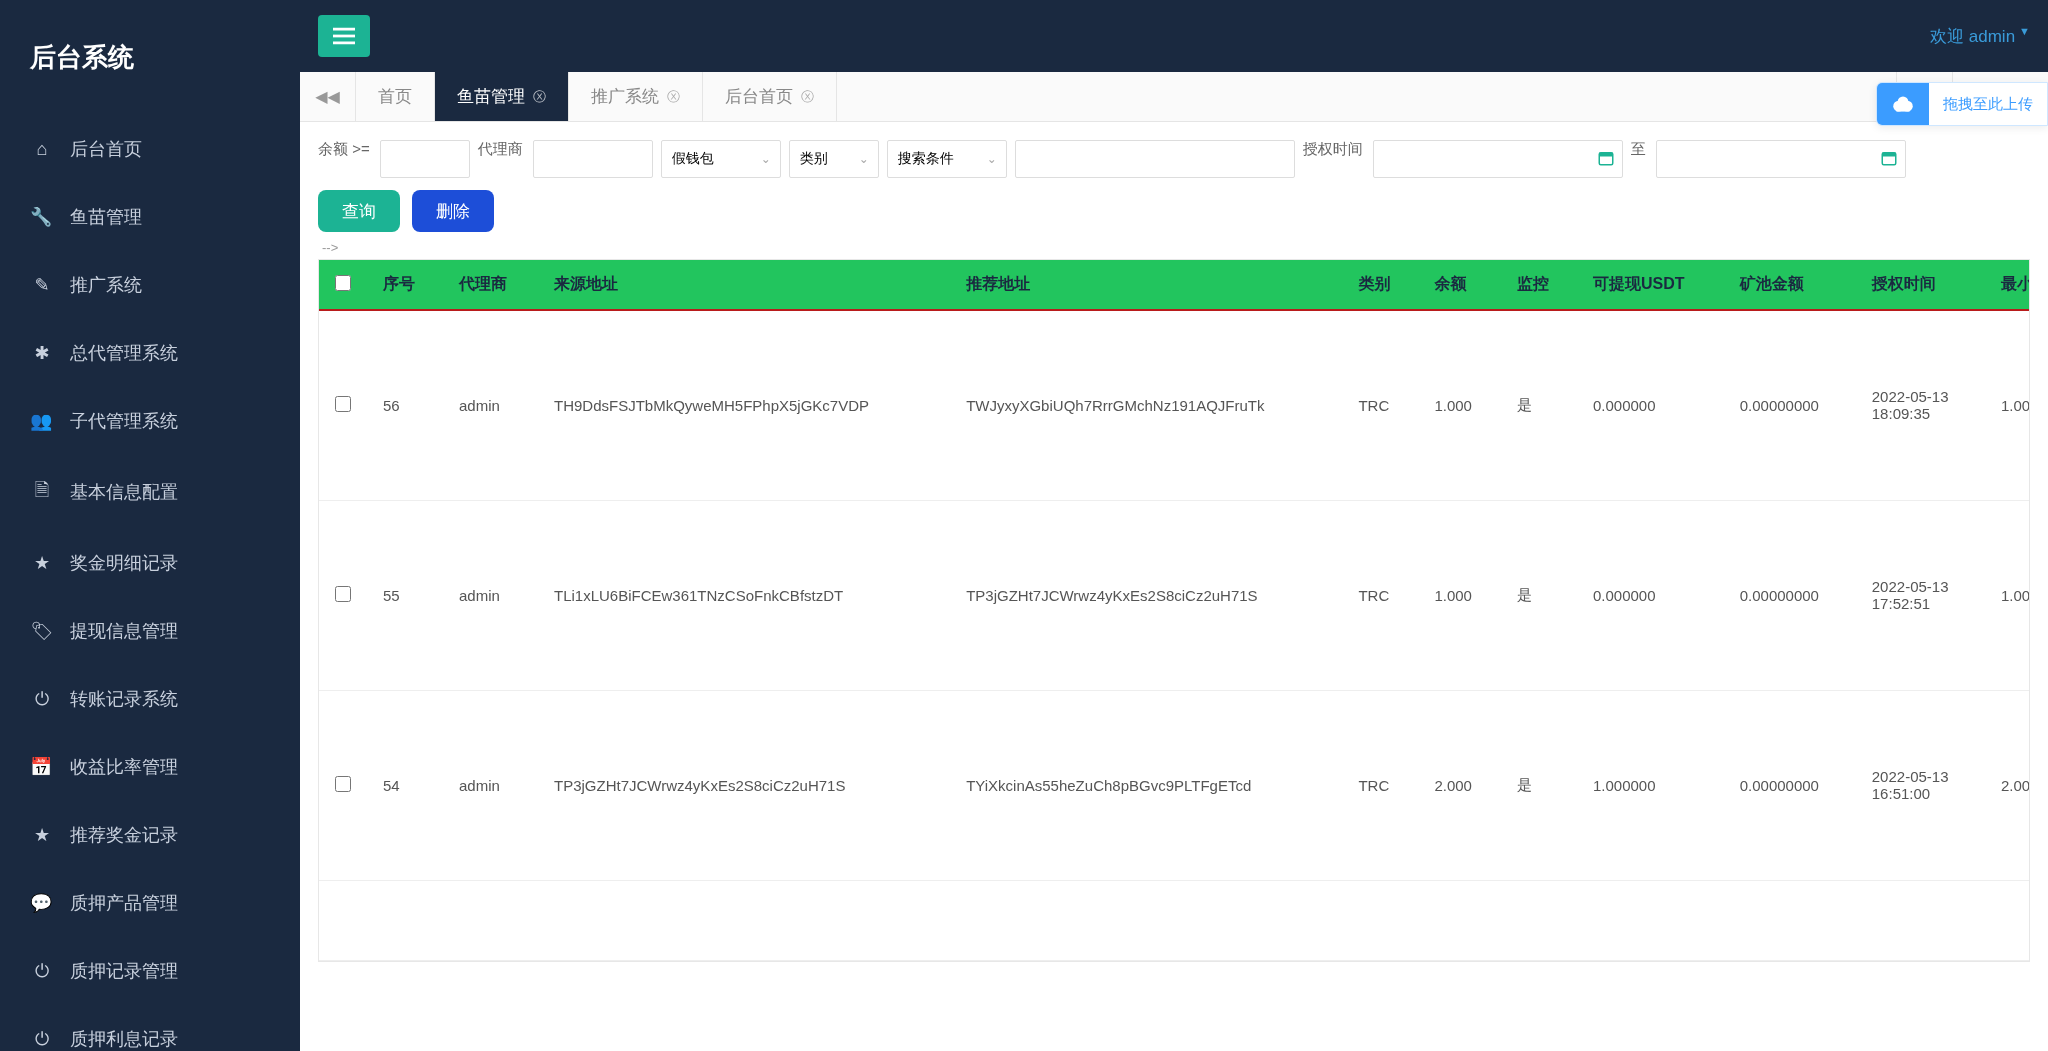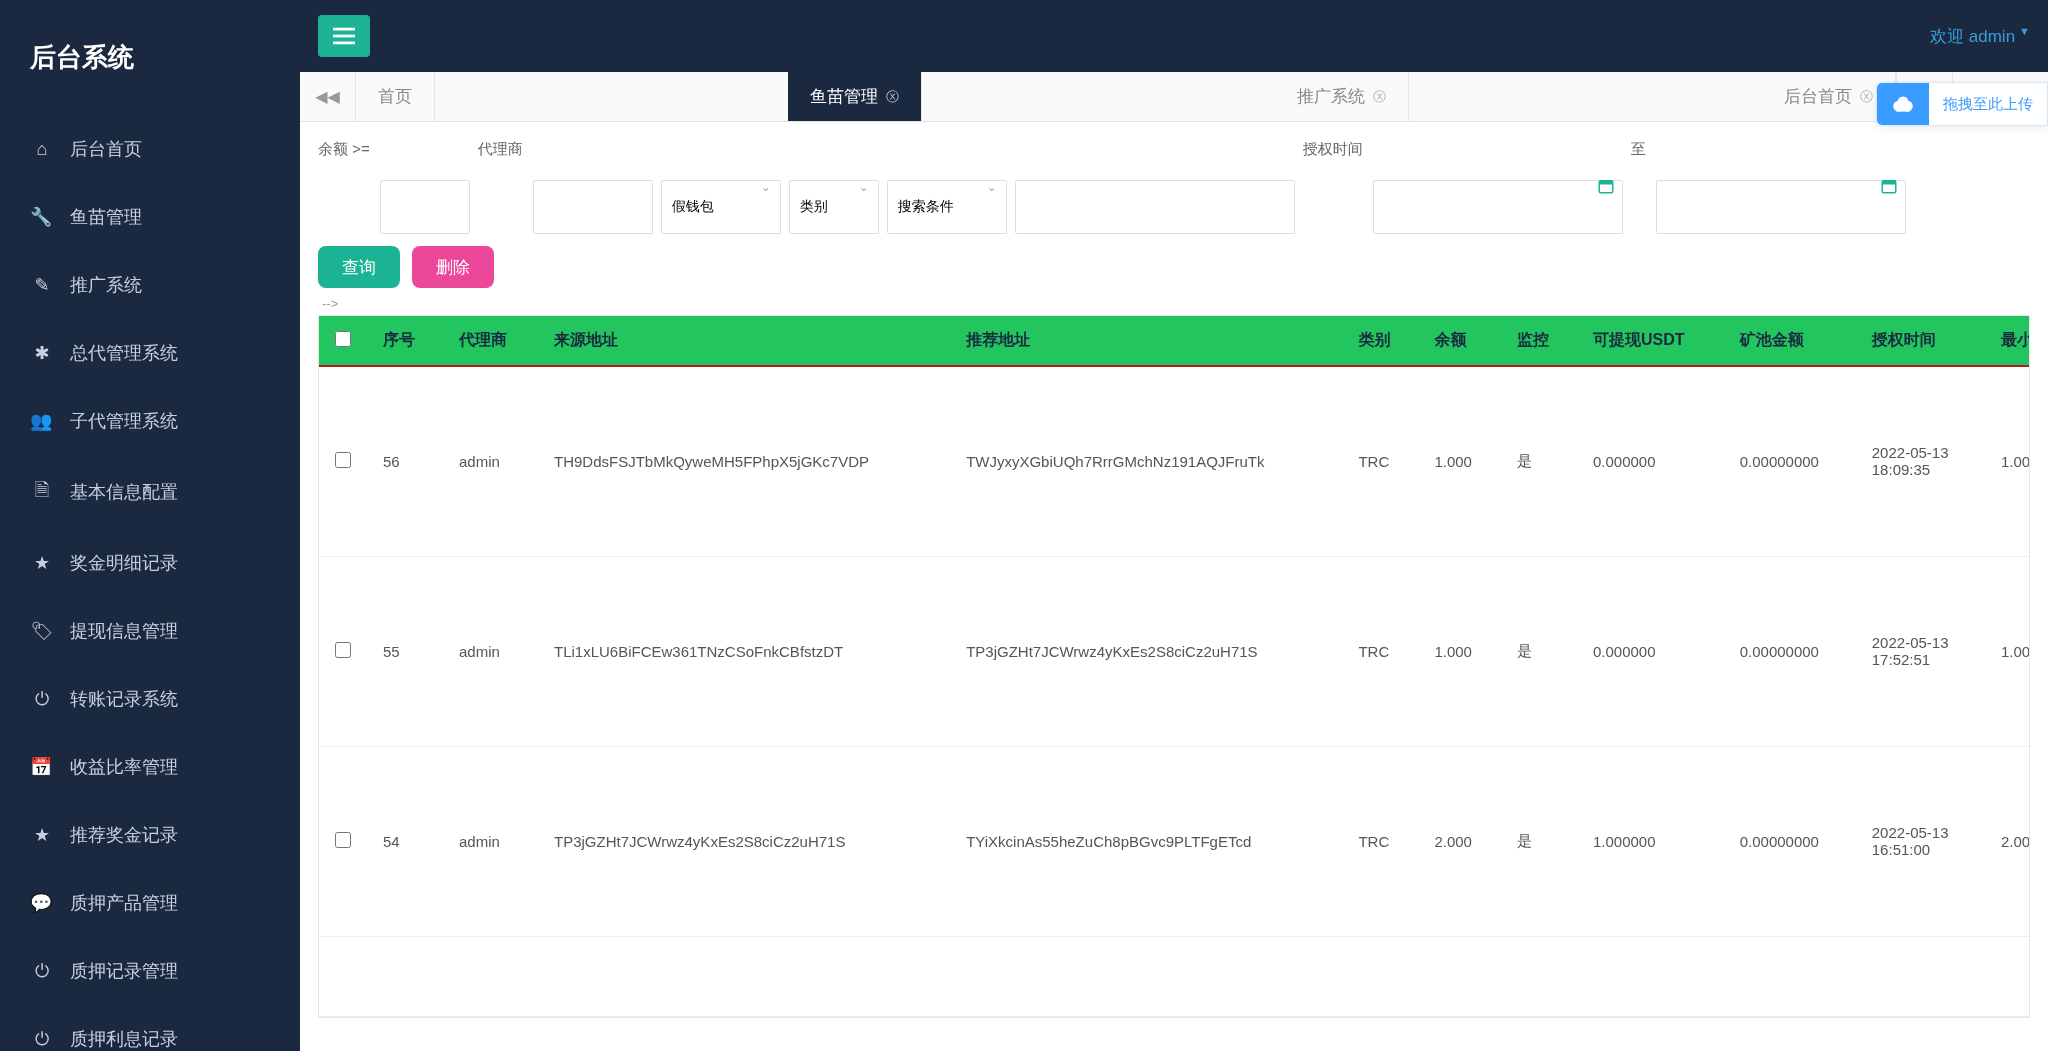--- a/index.html
+++ b/index.html
@@ -21,47 +21,47 @@
 .topbar { height: 72px; background: #1a2940; display: flex; align-items: center; padding: 0 18px; justify-content: space-between; }
 .hamburger { width: 52px; height: 42px; background: #1cb394; border-radius: 4px; display: flex; align-items: center; justify-content: center; cursor: pointer; }
 .hamburger svg { width: 22px; height: 18px; }
 .welcome { color: #3a9bd9; font-size: 17px; display: flex; align-items: flex-start; cursor: pointer; }
 .welcome .caret { margin-left: 4px; font-size: 11px; }
 
 
 .tabsbar { height: 50px; background: #fafafa; border-bottom: 1px solid #e5e5e5; display: flex; align-items: stretch; }
 .tab-nav-btn { width: 56px; display: flex; align-items: center; justify-content: center; border-right: 1px solid #e5e5e5; cursor: pointer; color: #999; font-size: 16px; }
 .tab-nav-btn.right { border-right: none; border-left: 1px solid #e5e5e5; }
-.tabs-scroll { flex: 1; display: flex; align-items: stretch; overflow: hidden; justify-content: space-between; }
+.tabs-scroll { flex: 1; display: flex; align-items: stretch; overflow: hidden; }
 .tab { display: flex; align-items: center; padding: 0 22px; border-right: 1px solid #e5e5e5; cursor: pointer; color: #888; font-size: 17px; gap: 8px; }
 .tab.active { background: #1a2940; color: #fff; }
 .tab-close { font-size: 13px; color: inherit; opacity: 0.7; }
 .close-op { padding: 0 22px; display: flex; align-items: center; color: #888; border-left: 1px solid #e5e5e5; cursor: pointer; font-size: 17px; gap: 6px; }
 
 
 .content { flex: 1; overflow: auto; padding: 18px; background: #fff; }
 
 
 .filter-row { display: flex; flex-wrap: wrap; gap: 8px; margin-bottom: 12px; }
 .filter-label { color: #666; font-size: 15px; margin-right: 2px; }
-.filter-input { height: 54px; border: 1px solid #ddd; border-radius: 2px; padding: 0 10px; font-size: 14px; margin-top: 40px; }
+.filter-input { height: 38px; border: 1px solid #ddd; border-radius: 2px; padding: 0 10px; font-size: 14px; }
 .filter-input.small { width: 90px; }
 .filter-input.med { width: 120px; }
 .filter-input.wide { width: 280px; }
 .filter-input.date { width: 250px; }
 .select-wrap { position: relative; display: inline-flex; align-items: center; }
 .select-wrap .caret-d { position: absolute; right: 10px; pointer-events: none; color: #aaa; font-size: 12px; }
 .date-wrap { position: relative; display: inline-flex; align-items: center; }
 .date-wrap .cal-icon { position: absolute; right: 8px; pointer-events: none; }
 .cal-icon svg { width: 18px; height: 18px; }
 
 .btn-row { display: flex; gap: 12px; margin-bottom: 8px; }
 .btn { height: 42px; padding: 0 24px; border: none; border-radius: 8px; color: #fff; font-size: 17px; cursor: pointer; }
 .btn-query { background: #1cb394; }
-.btn-delete { background: #ec4899; }
+.btn-delete { background: #1d4ed8; }
 
 .arrow-hint { color: #999; font-size: 13px; margin: 4px 0 4px 4px; }
 
 
 .table-wrap { border: 1px solid #e7e7e7; overflow-x: auto; }
 table { border-collapse: collapse; width: 100%; min-width: 1780px; }
 th, td { padding: 14px 16px; text-align: left; border-bottom: 1px solid #eee; font-size: 15px; vertical-align: middle; }
 thead th { background: #22c55e; color: #1a2940; font-weight: 600; font-size: 16px; border-bottom: 2px solid #b91c1c; white-space: nowrap; }
 tbody tr { height: 190px; }
 tbody td { color: #555; white-space: nowrap; }

